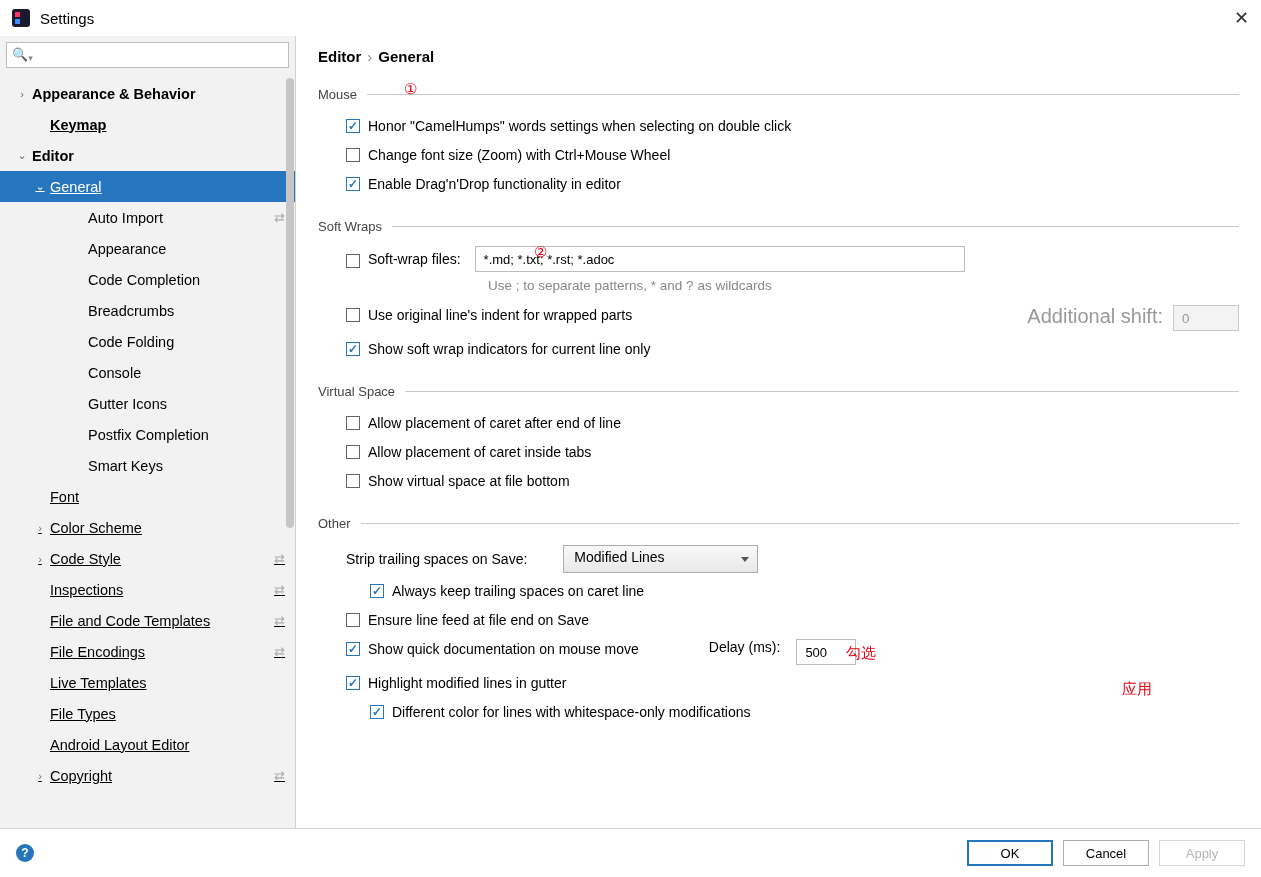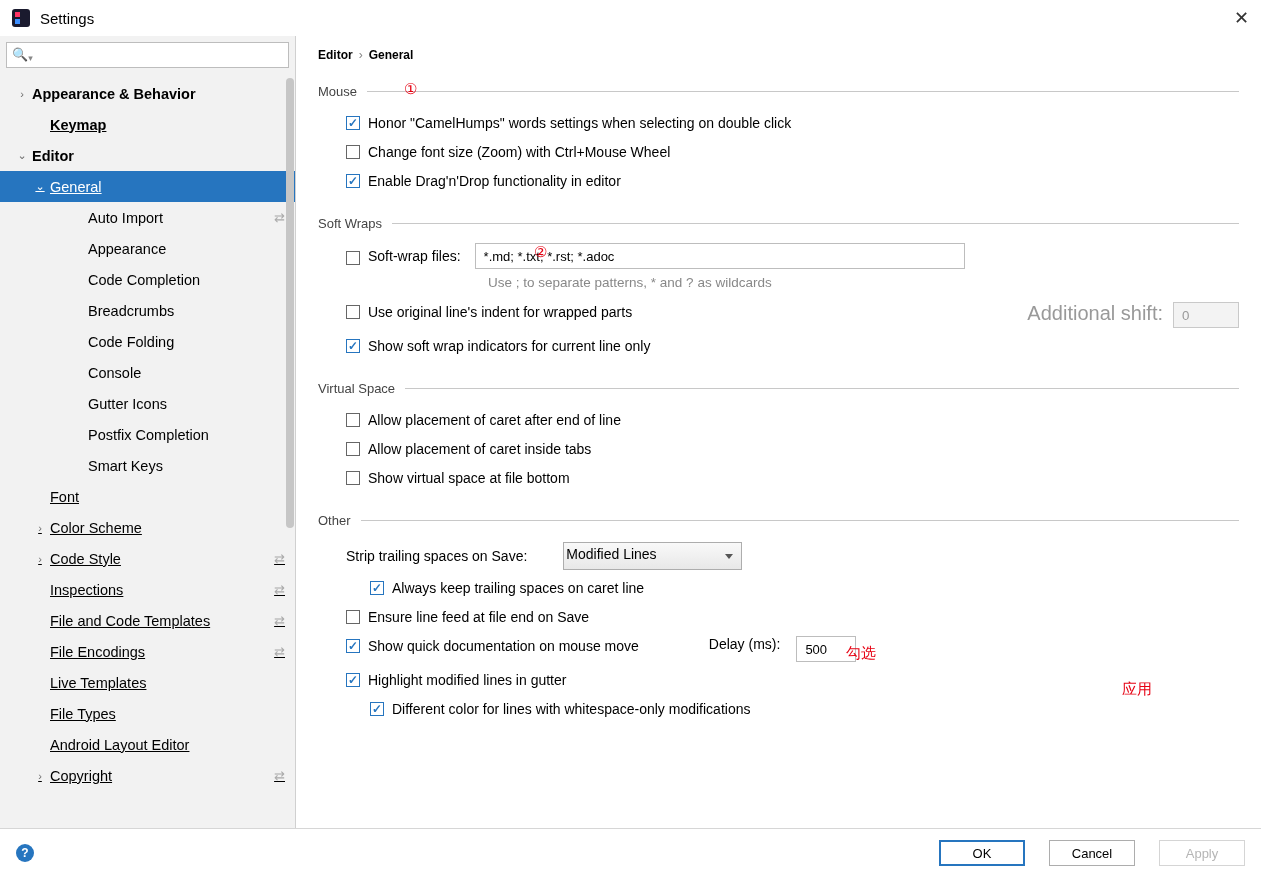--- a/index.html
+++ b/index.html
@@ -19,46 +19,46 @@
 .tree-item.level1 { padding-left: 34px; text-decoration: underline; }
 .tree-item.level3 { padding-left: 72px; }
 .tree-item .chev { width: 12px; text-align: center; color: #6e6e6e; margin-right: 4px; font-size: 11px; }
 .tree-item .label { flex: 1; }
 .tree-item .linked { color: #aaa; font-size: 13px; }
 .tree-item.bold .label { font-weight: 600; }
 .tree-item.selected { background: #2675bf; color: #fff; }
 .tree-item.selected .chev { color: #fff; }
 .scroll-thumb { position: absolute; right: 1px; top: 4px; width: 8px; height: 450px; background: #c6c6c6; border-radius: 4px; }
 .content { flex: 1; padding: 12px 22px 0 22px; position: relative; overflow: hidden; }
-.breadcrumb { font-size: 12px; font-weight: 700; margin-bottom: 22px; }
+.breadcrumb { font-size: 15px; font-weight: 700; margin-bottom: 22px; }
 .breadcrumb .sep { color: #888; margin: 0 6px; font-weight: 400; }
 .section-hdr { font-size: 13px; color: #444; display: flex; align-items: center; margin: 8px 0 10px 0; }
 .section-hdr .line { flex: 1; height: 1px; background: #c8c8c8; margin-left: 10px; }
 .opt-row { display: flex; align-items: flex-start; padding: 4px 0 4px 28px; font-size: 14px; }
 .opt-row.indent { padding-left: 52px; }
 .chk { width: 14px; height: 14px; border: 1px solid #666; margin-right: 8px; margin-top: 3px; flex-shrink: 0; display: flex; align-items: center; justify-content: center; background: #fff; cursor: pointer; }
 .chk.checked { border-color: #2675bf; }
 .chk.checked::after { content: "✓"; color: #2675bf; font-size: 12px; font-weight: bold; line-height: 1; }
 .opt-label { line-height: 1.5; max-width: 480px; }
 .softwrap-row { display: flex; align-items: center; padding: 2px 0 2px 28px; }
 .softwrap-row .lbl { margin-right: 14px; font-size: 14px; }
 .txt-input { height: 26px; border: 1px solid #bdbdbd; padding: 2px 8px; font-size: 13px; background: #fff; }
 .hint { color: #888; font-size: 13.5px; padding-left: 170px; margin: 4px 0 8px 0; }
 .row-flex { display: flex; align-items: flex-start; }
 .row-flex .spacer { flex: 1; }
 .addshift-lbl { color: #999; font-size: 20px; margin-right: 10px; }
 .addshift-in { width: 66px; height: 26px; border: 1px solid #c9c9c9; background: #f3f3f3; color: #999; padding: 2px 8px; }
 .strip-row { display: flex; align-items: center; padding: 4px 0 4px 28px; font-size: 14px; gap: 36px; }
-.select-box { position: relative; width: 179px; height: 28px; border: 1px solid #adadad; background: linear-gradient(#f9f9f9,#e8e8e8); padding: 3px 24px 3px 2px; font-size: 14px; cursor: pointer; }
+.select-box { position: relative; width: 195px; height: 28px; border: 1px solid #adadad; background: linear-gradient(#f9f9f9,#e8e8e8); padding: 3px 24px 3px 10px; font-size: 14px; cursor: pointer; }
 .select-box::after { content: ""; position: absolute; right: 8px; top: 11px; border-left: 4px solid transparent; border-right: 4px solid transparent; border-top: 5px solid #555; }
 .delay-lbl { font-size: 14px; margin-left: 70px; margin-right: 16px; }
 .delay-in { width: 60px; }
 .footer { position: absolute; left: 0; right: 0; bottom: 0; height: 49px; border-top: 1px solid #d6d6d6; display: flex; align-items: center; padding: 0 16px; background: #fff; }
 .footer .help { width: 18px; height: 18px; border-radius: 50%; background: #2675bf; color: #fff; display: flex; align-items: center; justify-content: center; font-size: 12px; font-weight: bold; cursor: pointer; }
-.footer .btns { margin-left: auto; display: flex; gap: 24px; align-items: center; }
+.footer .btns { margin-left: auto; display: flex; gap: 10px; align-items: center; }
 .btn { min-width: 86px; height: 26px; border: 1px solid #adadad; background: #fff; font-size: 13px; cursor: pointer; padding: 0 14px; }
 .btn.primary { border: 2px solid #2675bf; }
 .btn.disabled { color: #b5b5b5; border-color: #d5d5d5; cursor: default; }
 .annot { position: absolute; pointer-events: none; }
 .red { color: #e60012; }
 svg.arrow { position: absolute; pointer-events: none; }
 </style>
 </head>
 <body>
 

